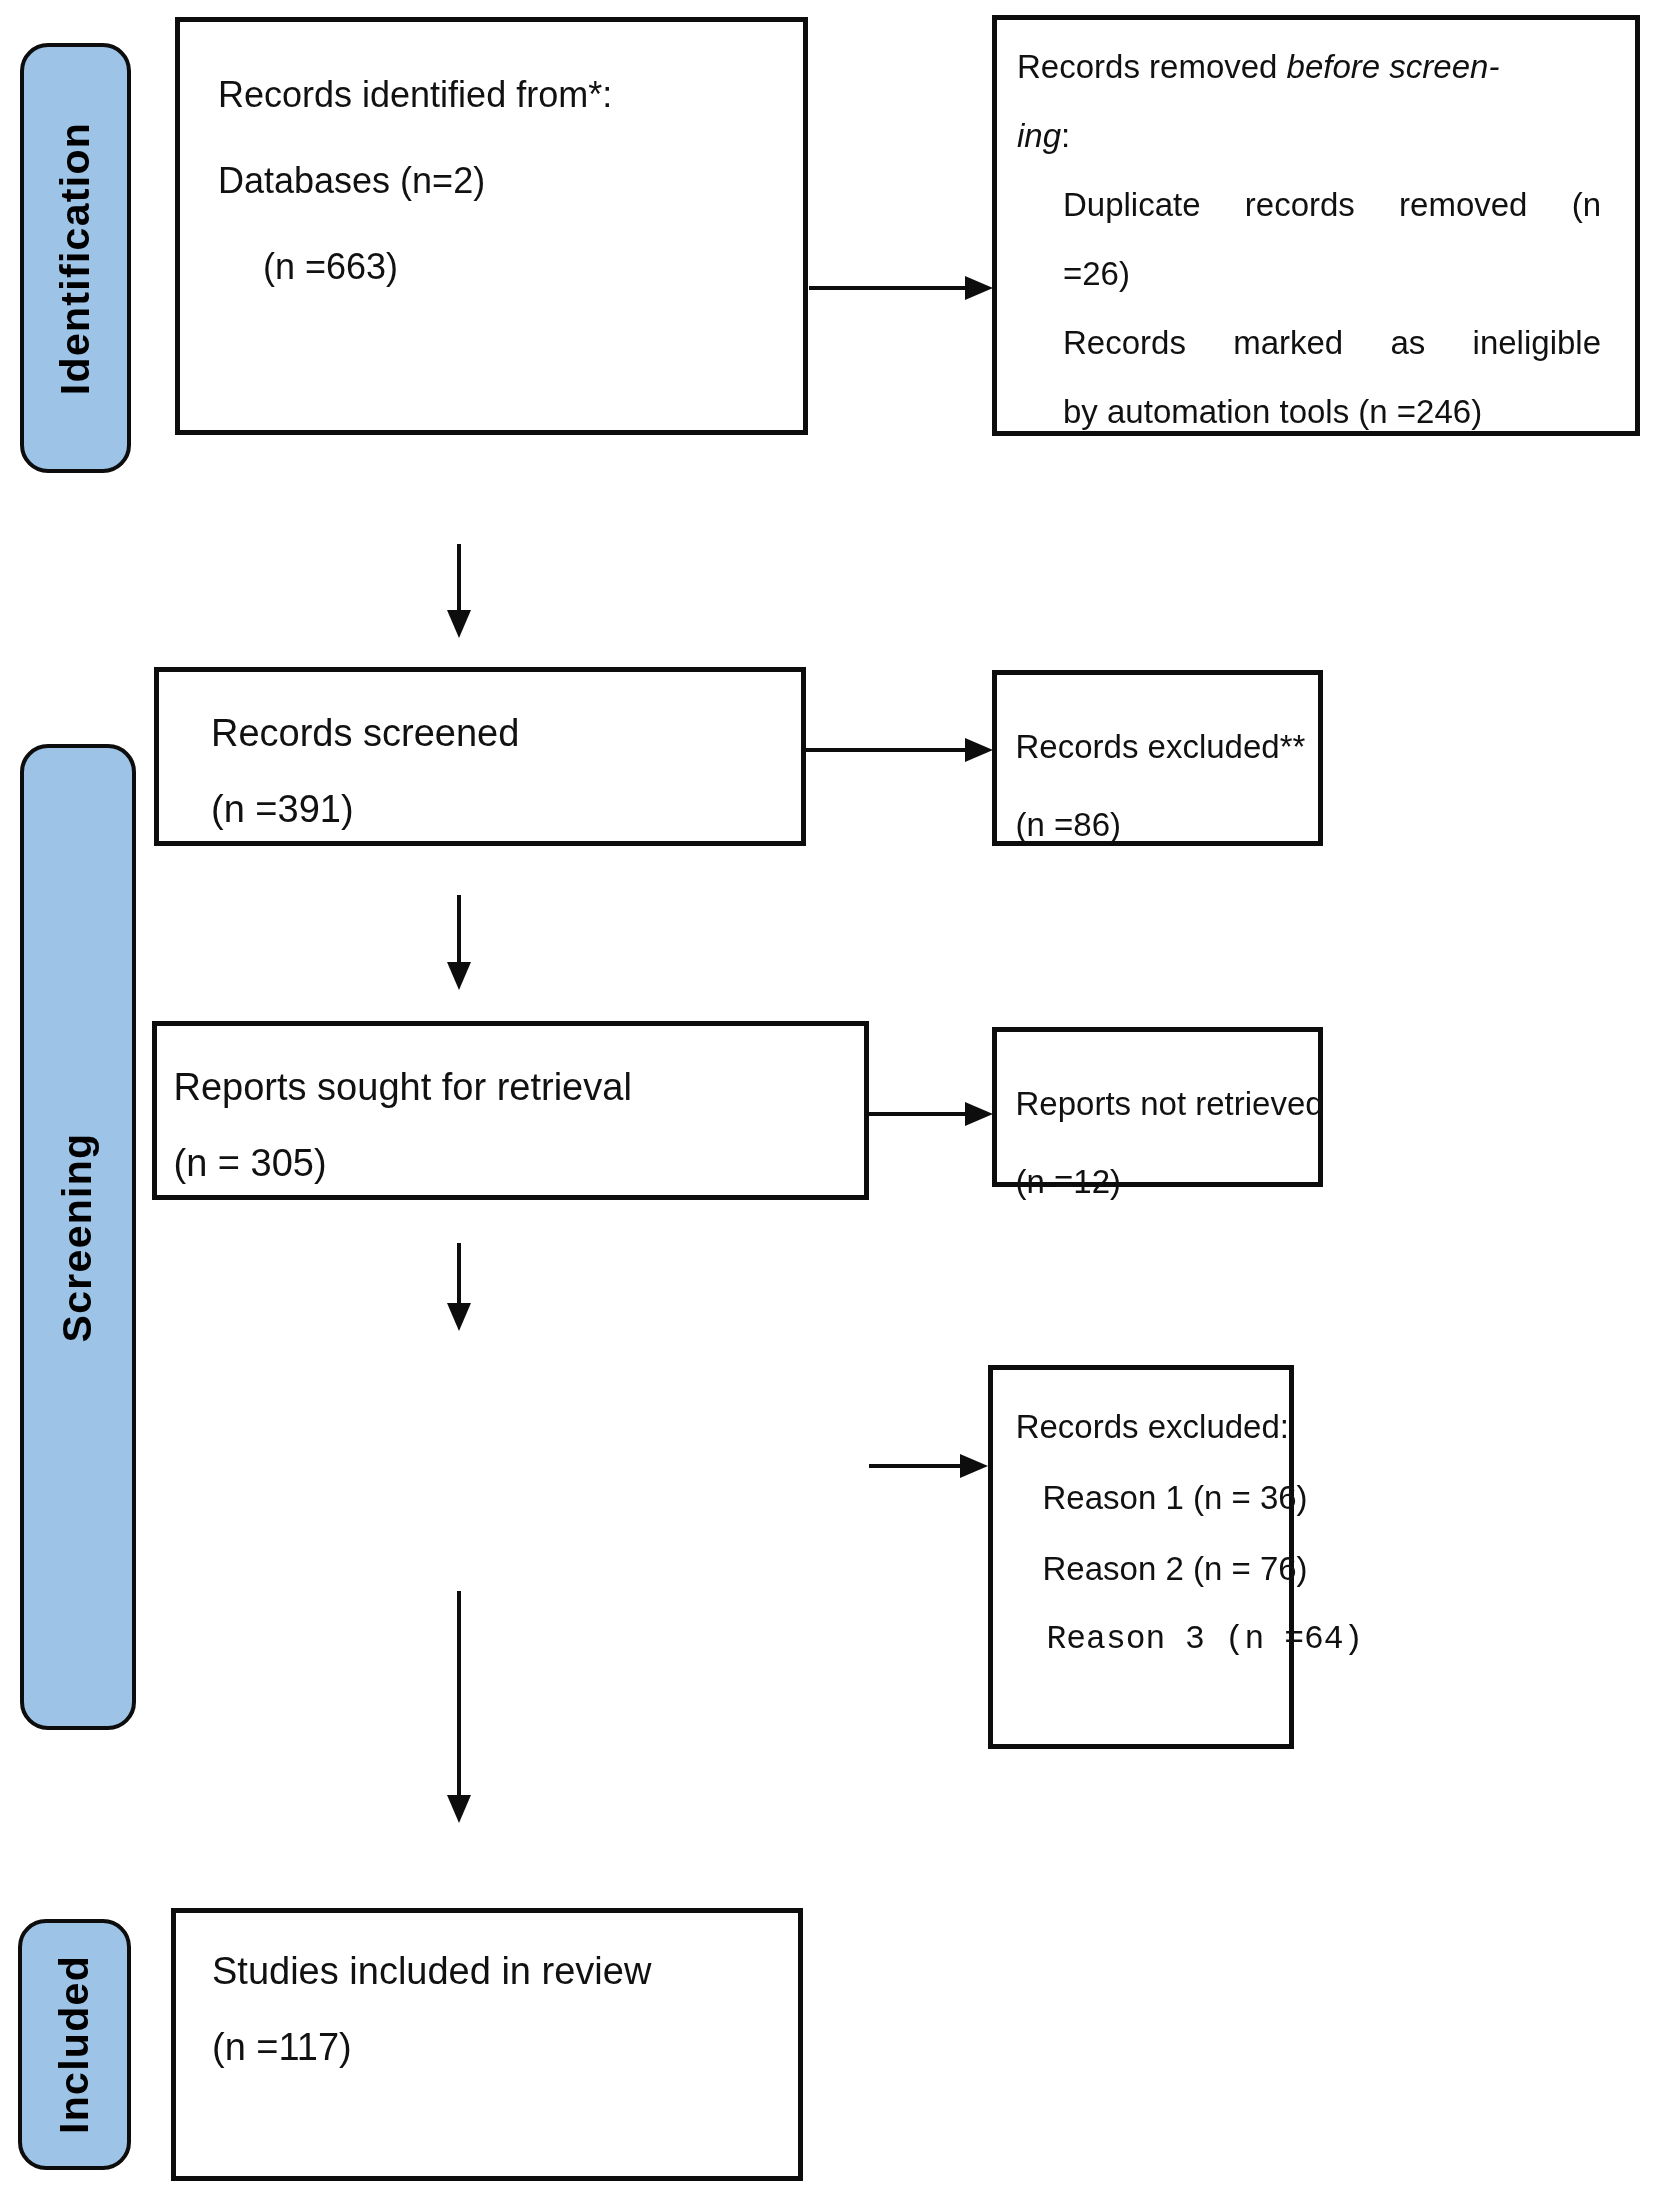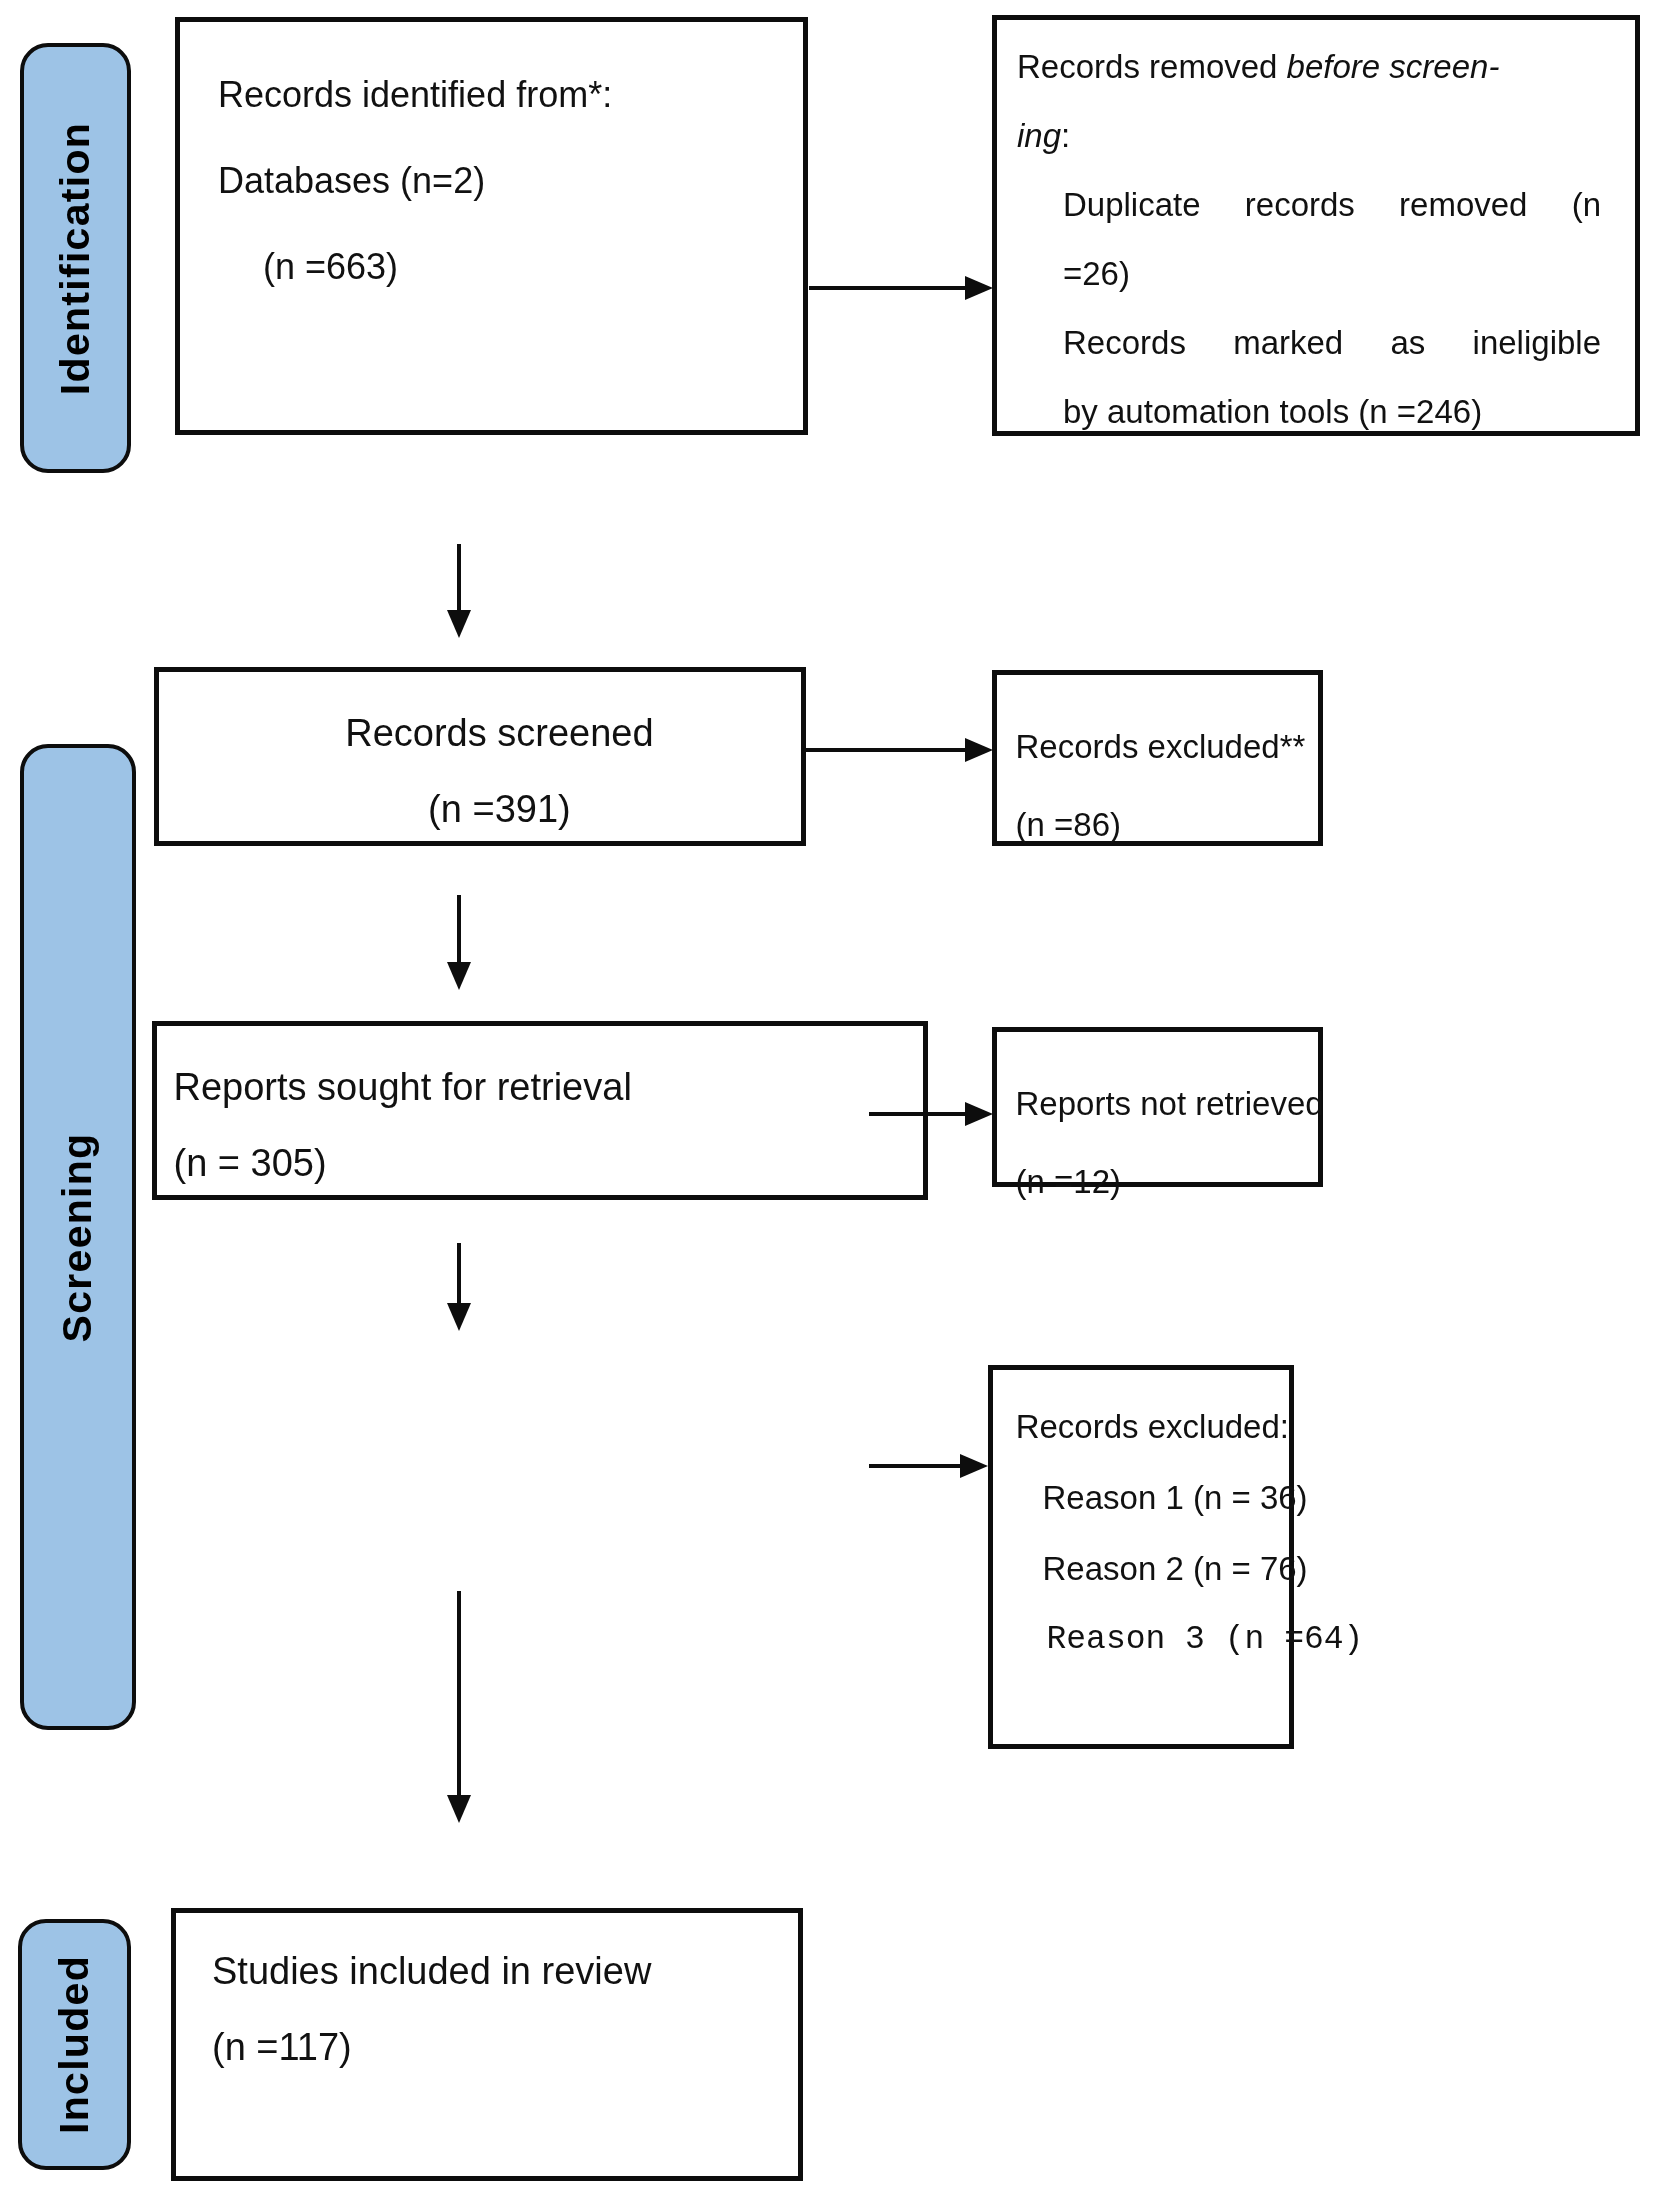--- a/index.html
+++ b/index.html
@@ -45,21 +45,21 @@
   }
   .box .ln{white-space:nowrap;}
   .it{font-style:italic;}
   
   .box-identified{padding:30px 13.2px 0 38px;font-size:36px;line-height:86px;}
   .box-identified .l2{}
   .box-identified .l3{margin-left:45px;}
   .box-removed{padding:12px 34px 0 20px;font-size:33px;line-height:69px;}
   .box-removed .ind{margin-left:46px;}
   .box-removed .just{white-space:normal;text-align:justify;text-align-last:justify;}
-  .box-screened{padding:23px 13.2px 0 52px;text-align:center;}
+  .box-screened{padding:23px 13.2px 0 52px;}
   .box-sought{padding:23px 13.2px 0 16.5px;}
   .box-assessed{padding:23px 13.2px 0 16.5px;}
   .box-included{padding:20px 13.2px 0 36px;}
   .box-small{padding:33px 10px 0 18.5px;font-size:33px;line-height:78px;}
   .box-reasons{padding:21px 0 0 18.5px;font-size:33px;line-height:71px;}
   .box-reasons .r12{margin-left:31px;}
   .box-reasons .r3{margin-left:35px;font-family:Liberation Mono, monospace;}
   
   .arrow-v{position:absolute;width:4px;background:var(--ink);}
   .arrow-v::after{
@@ -107,21 +107,21 @@
   <div class="box box-screened" style="left:154px;top:667px;width:652px;height:179px;">
     <div class="ln">Records screened</div>
     <div class="ln">(n =391)</div>
   </div>
 
   <div class="box box-small" style="left:992px;top:670px;width:331px;height:176px;">
     <div class="ln">Records excluded**</div>
     <div class="ln">(n =86)</div>
   </div>
 
-  <div class="box box-sought" style="left:152px;top:1021px;width:776px;height:179px;">
+  <div class="box box-sought" style="left:152px;top:1021px;width:717px;height:179px;">
     <div class="ln">Reports sought for retrieval</div>
     <div class="ln">(n = 305)</div>
   </div>
 
   <div class="box box-small" style="left:992px;top:1027px;width:331px;height:160px;">
     <div class="ln">Reports not retrieved</div>
     <div class="ln">(n =12)</div>
   </div>
 
 

